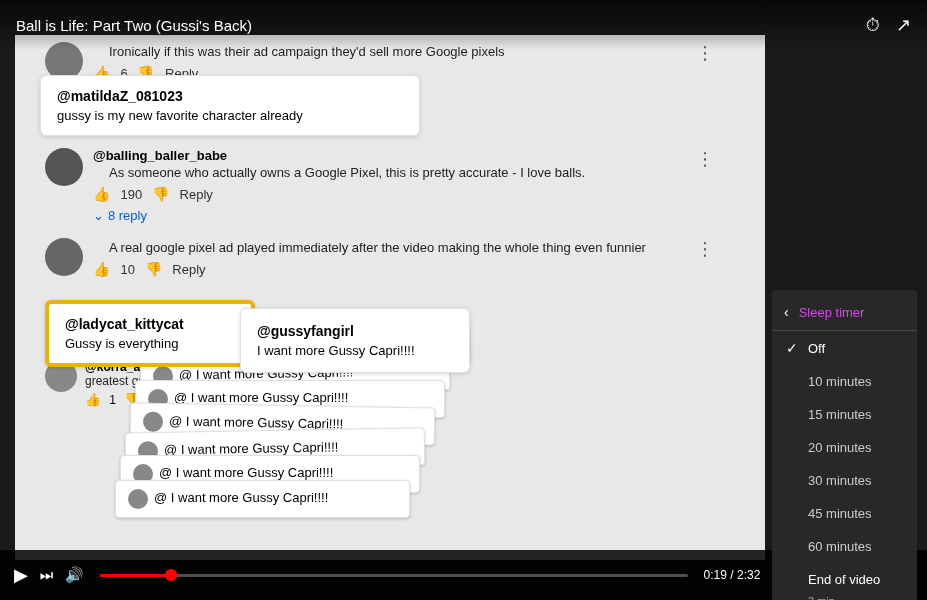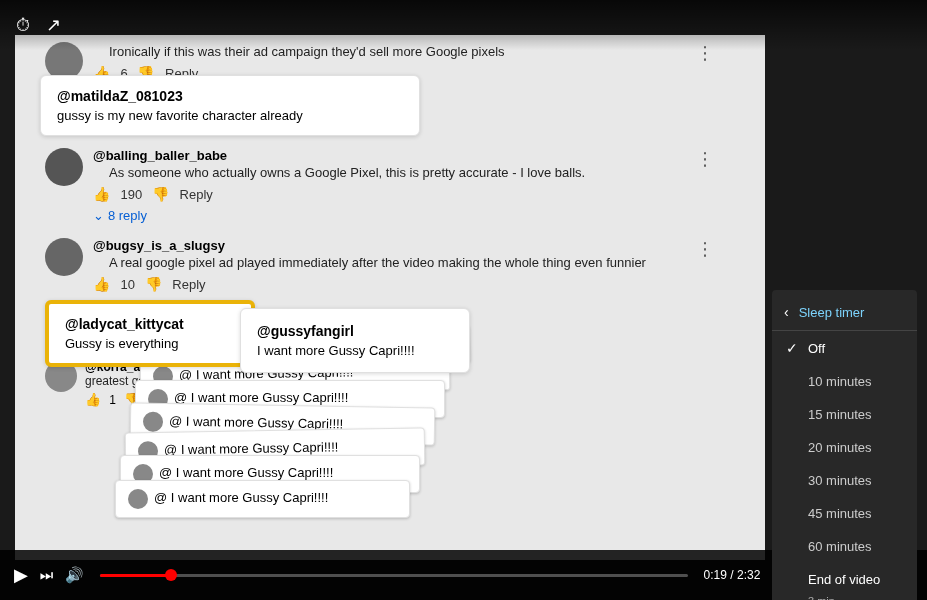--- a/index.html
+++ b/index.html
@@ -243,21 +243,21 @@
     }
 
     .back-arrow {
       color: #fff;
       font-size: 14px;
       cursor: pointer;
       margin-right: 10px;
     }
 
     .sleep-timer-title {
-      color: #7dd3fc;
+      color: #d946ef;
       font-size: 13px;
       font-weight: 500;
     }
 
     .sleep-timer-item {
       padding: 9px 14px;
       color: #ccc;
       font-size: 13px;
       cursor: pointer;
       display: flex;
@@ -384,20 +384,21 @@
     }
   </style>
 </head>
 <body>
 
 <div id="video-area">
 
   <div class="grey-bg"></div>
 
   <div class="top-bar">
+    <span class="video-title">Ball is Life: Part Two (Gussi's Back)</span>
     <div class="top-bar-icons">
       <span class="top-bar-icon">⏱</span>
       <span class="top-bar-icon">↗</span>
     </div>
   </div>
 
   <div class="comment-row row-1">
     <div class="avatar" style="background:#777;"></div>
     <div class="comment-body">
       <div class="comment-content">Ironically if this was their ad campaign they'd sell more Google pixels</div>
@@ -431,21 +432,20 @@
         <span>⌄</span>
         <span>8 reply</span>
       </div>
     </div>
     <span class="three-dot">⋮</span>
   </div>
 
   <div class="comment-row row-3">
     <div class="avatar" style="background:#666;"></div>
     <div class="comment-body">
-      <div class="comment-author">@bugsy_is_a_slugsy</div>
       <div class="comment-content">A real google pixel ad played immediately after the video making the whole thing even funnier</div>
       <div class="comment-actions">
         <span class="action-icon">👍</span>
         <span class="action-count">10</span>
         <span class="action-icon">👎</span>
         <span class="reply-btn">Reply</span>
       </div>
     </div>
     <span class="three-dot">⋮</span>
   </div>

